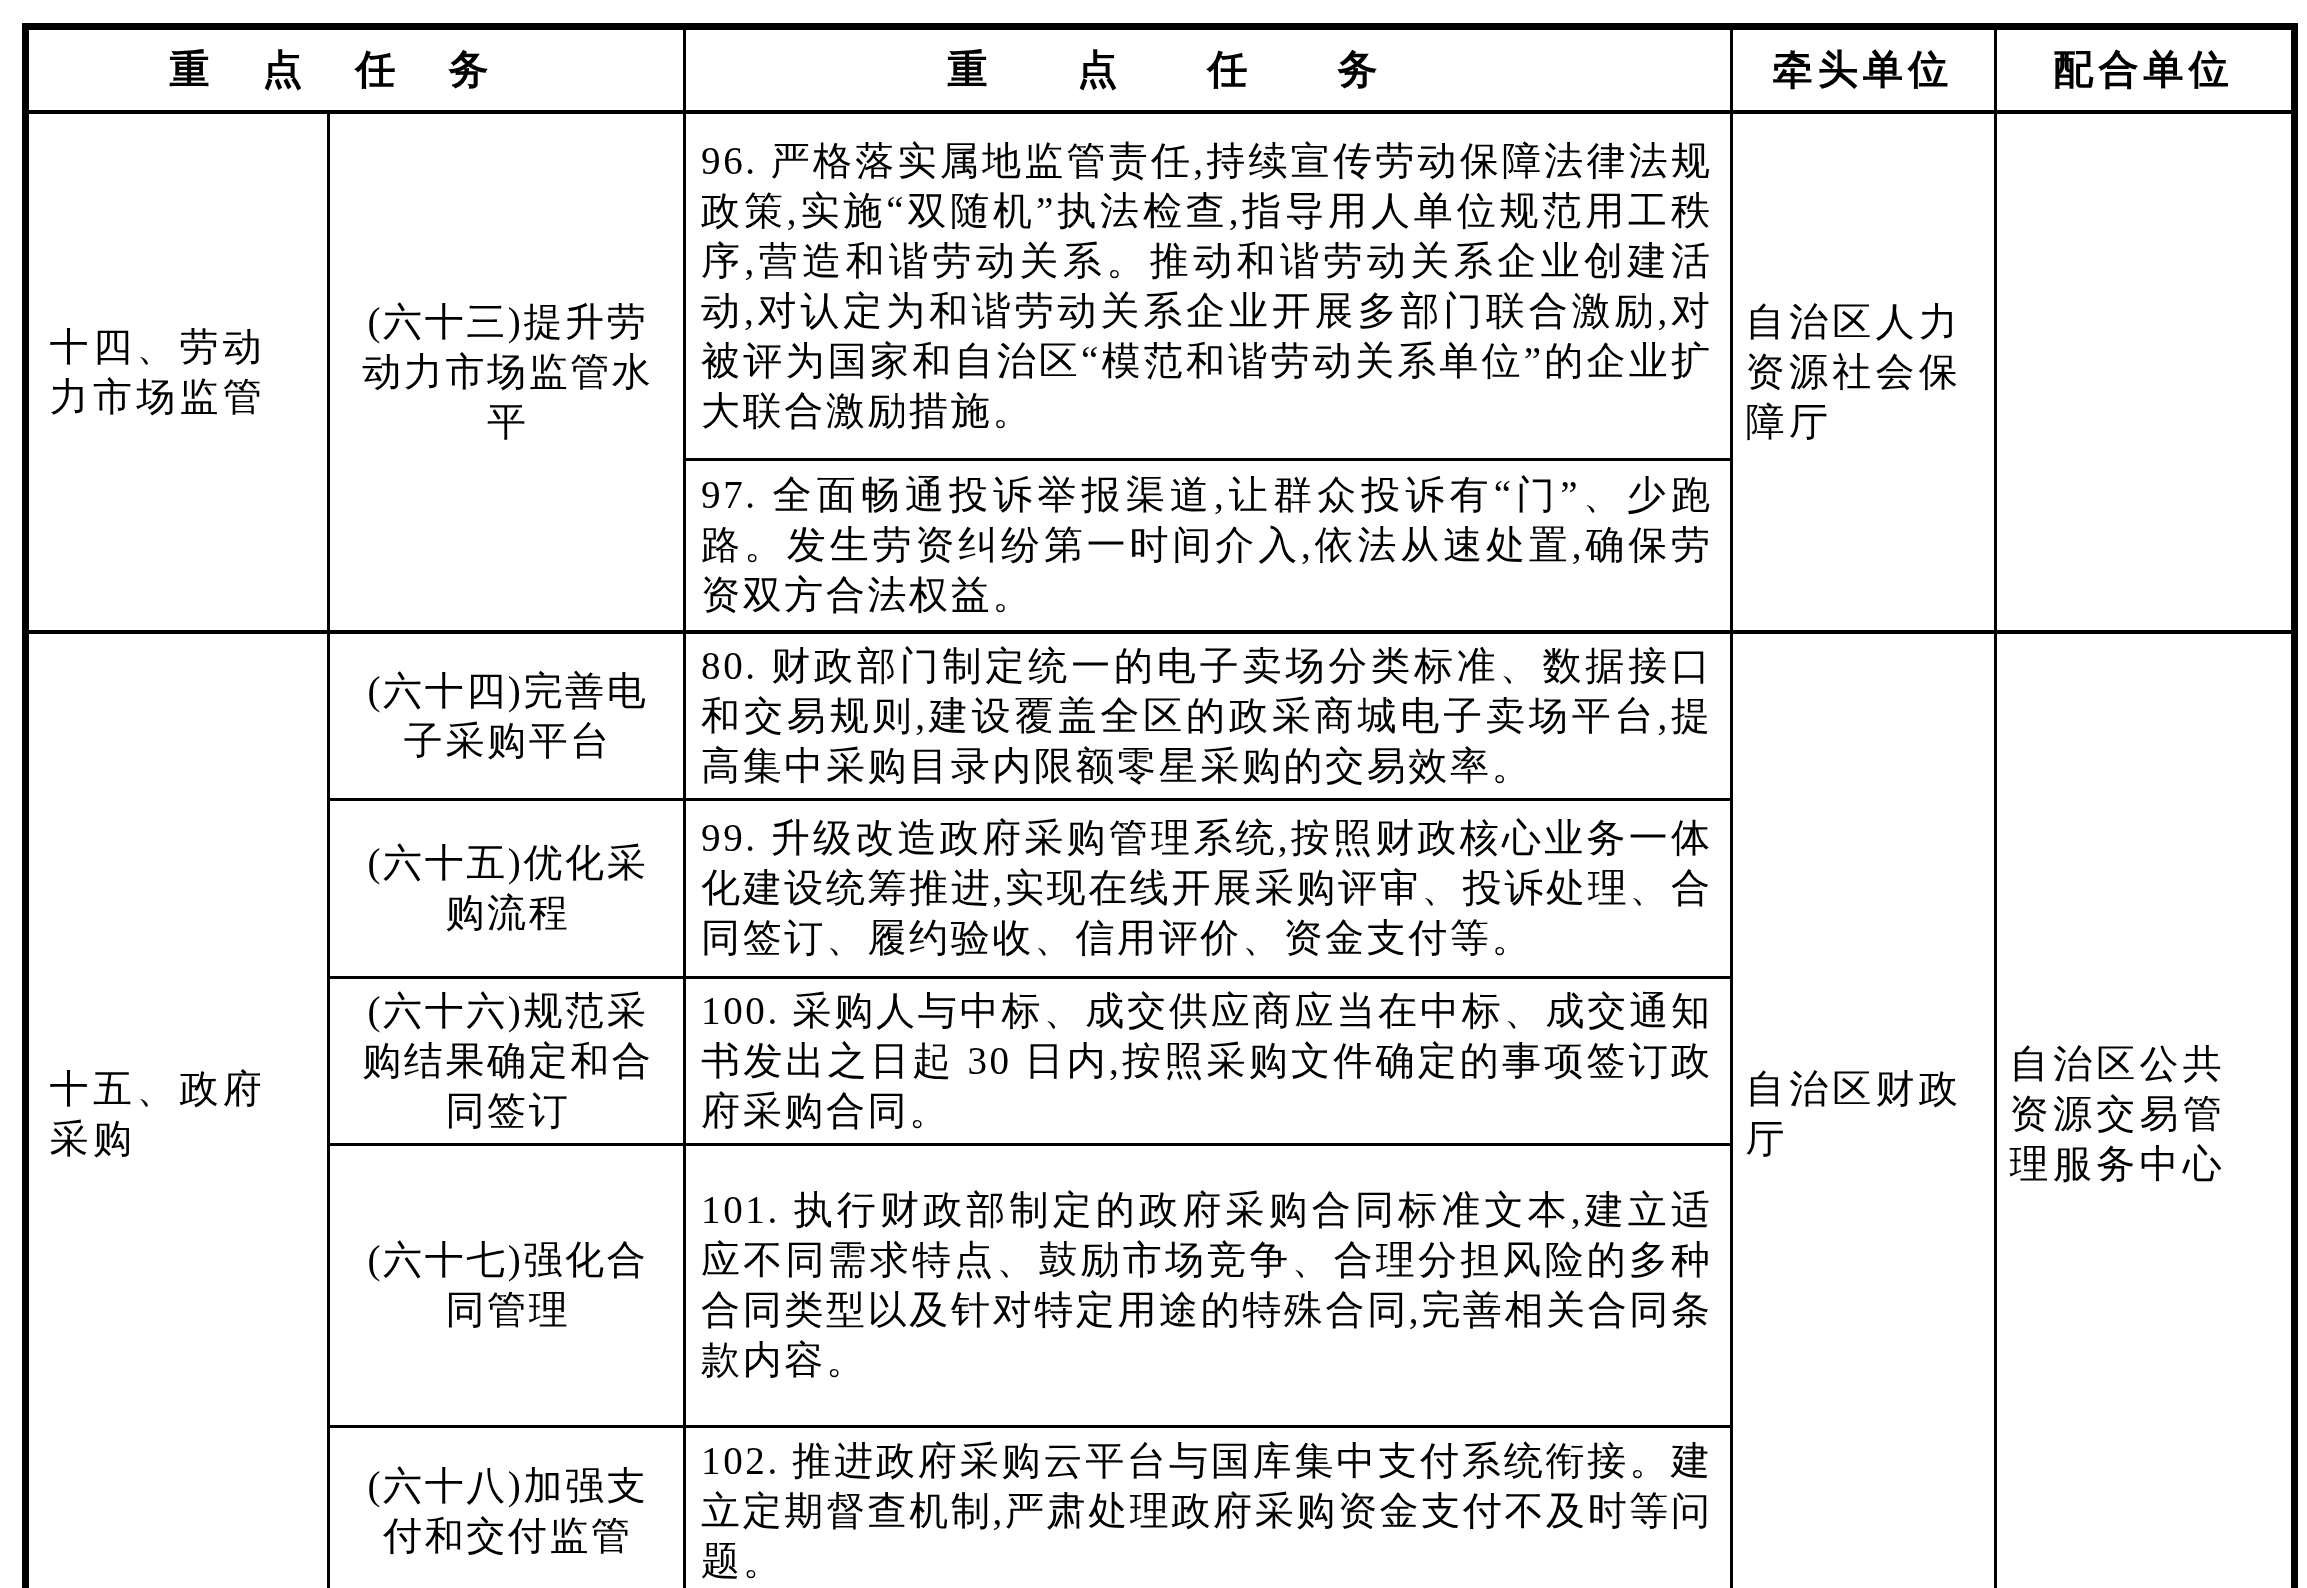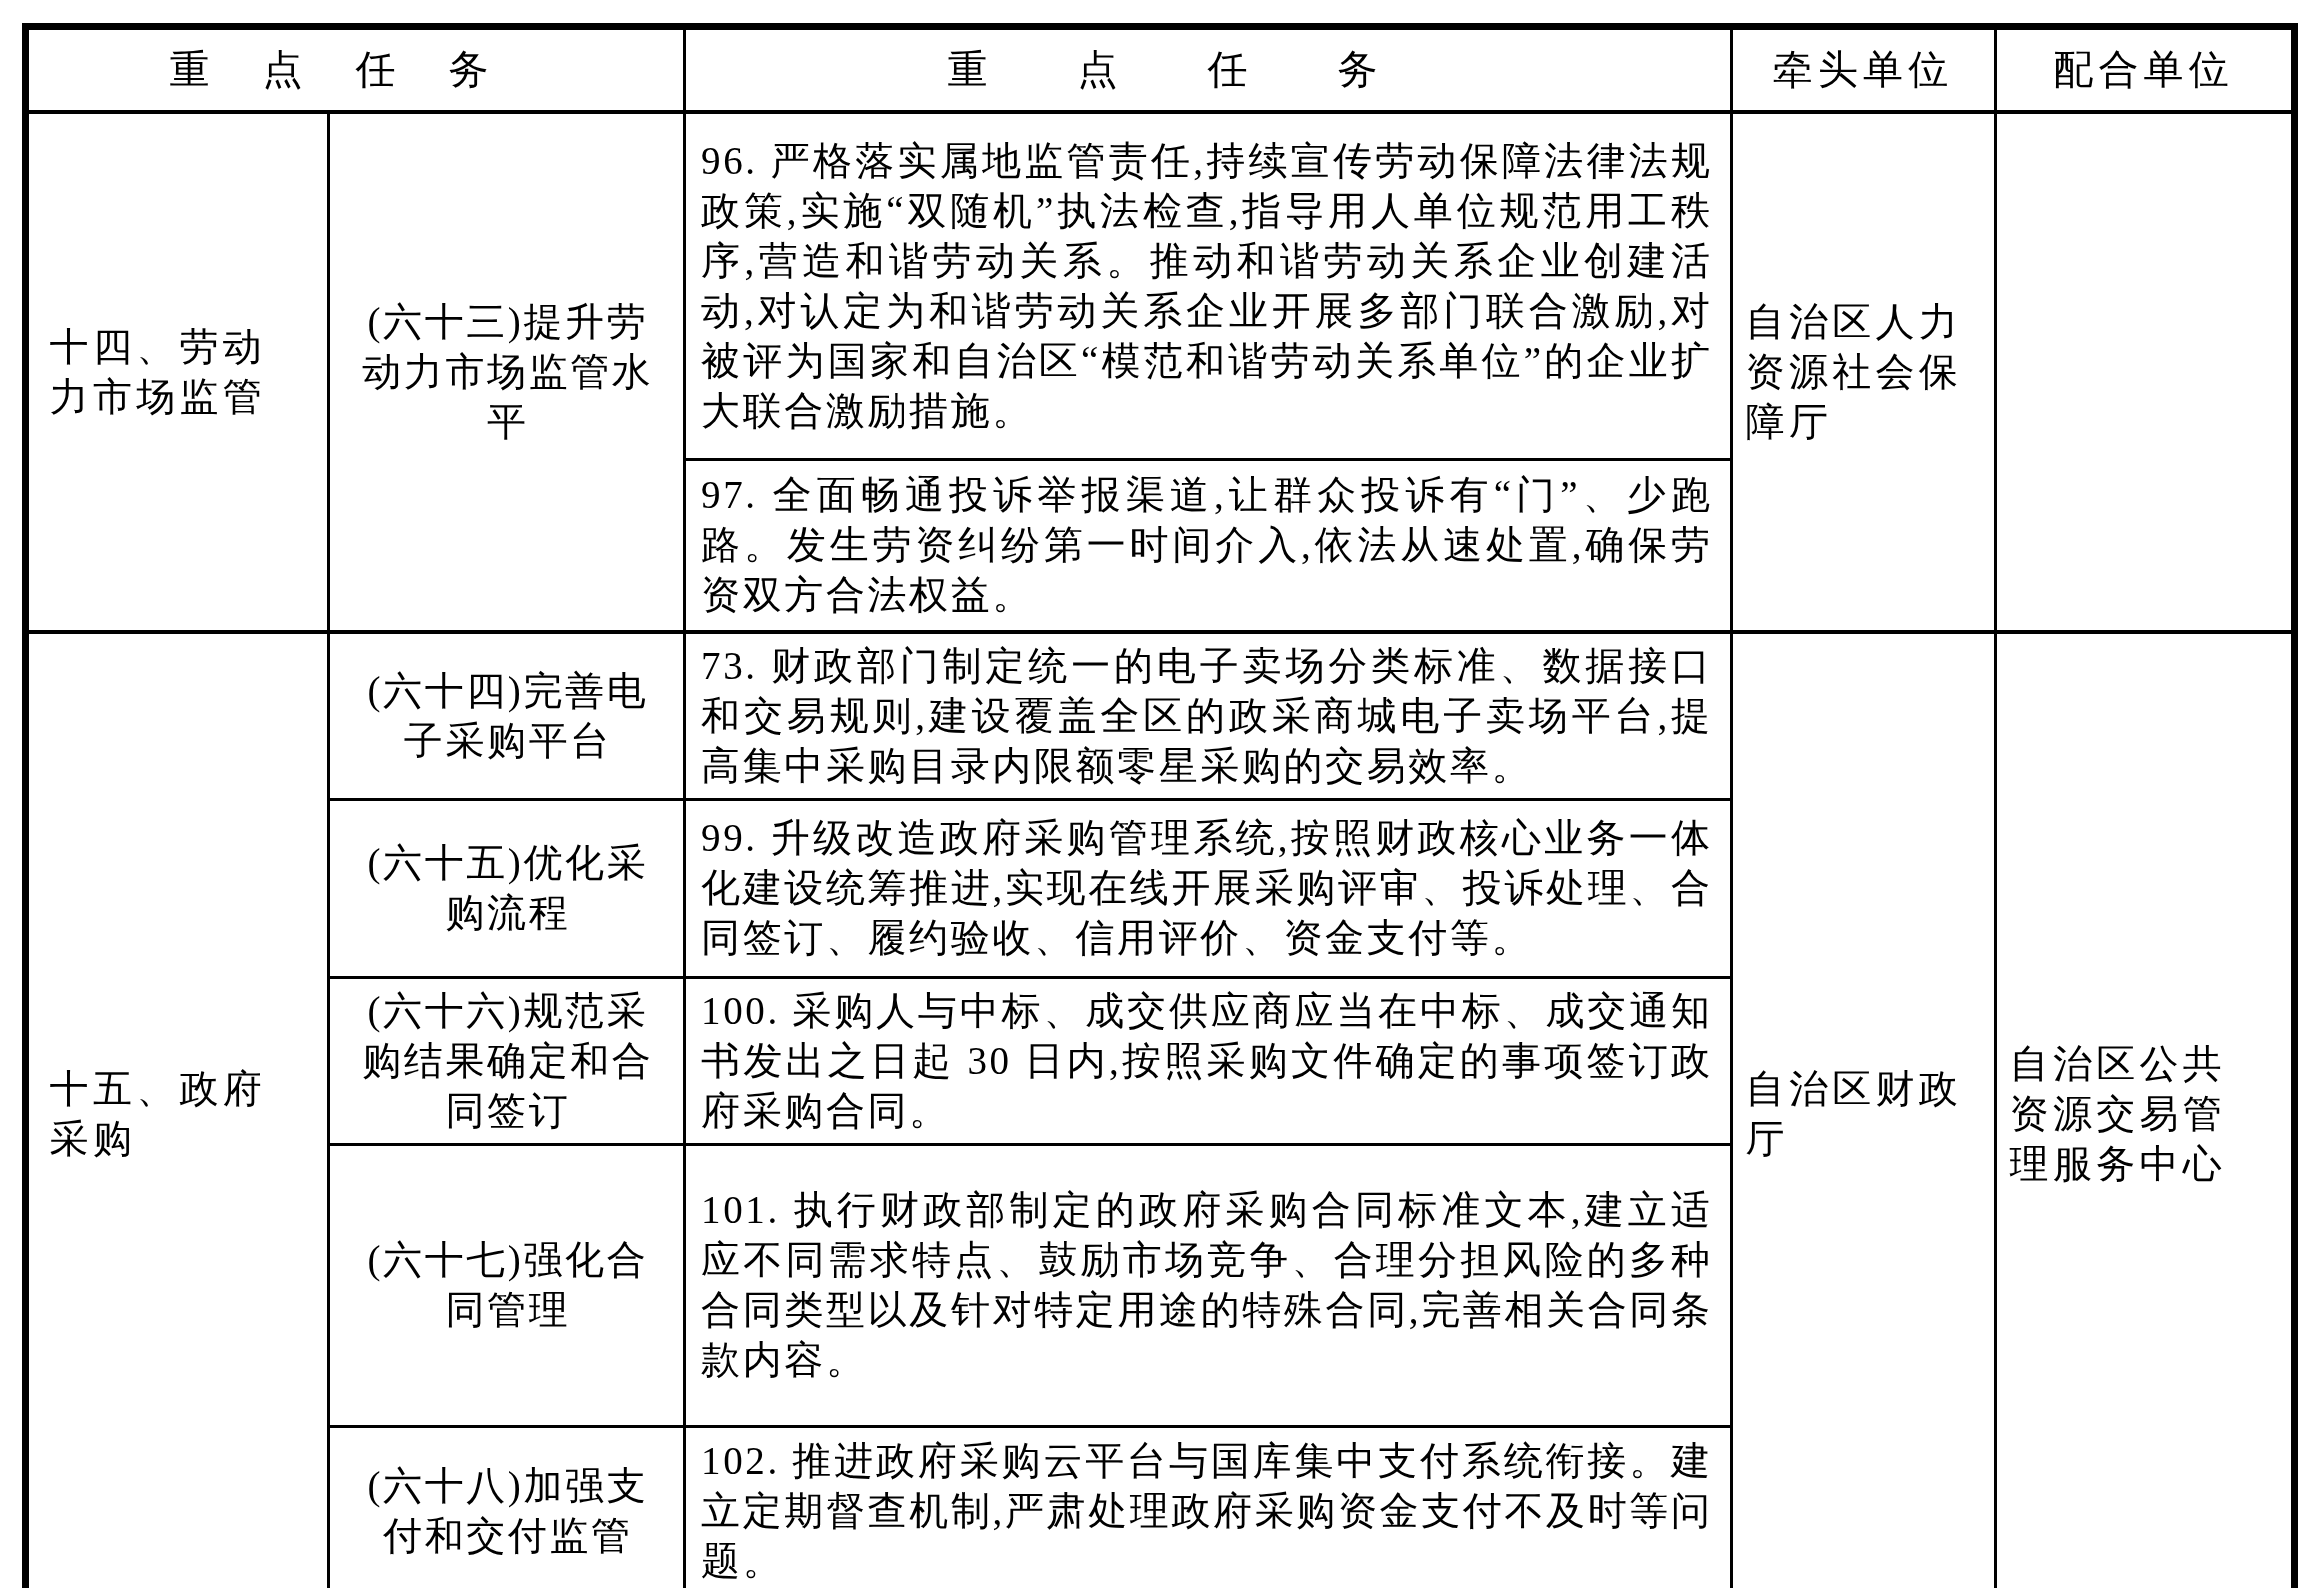--- a/index.html
+++ b/index.html
@@ -30,21 +30,21 @@
     vertical-align: middle;
     padding: 7px 17px;
     font-size: 39px;
     line-height: 50px;
     font-weight: normal;
     overflow: hidden;
   }
   
   tr.header-row th {
     border-bottom: 4.3px solid #000;
-    font-weight: normal;
+    font-weight: bold;
     text-align: center;
     font-size: 40px;
     white-space: nowrap;
   }
   .th-task    { letter-spacing: 53px;  padding-left: 71px; }
   .th-measure { letter-spacing: 90px; padding-left: 107px; }
   .th-lead,
   .th-support { letter-spacing: 5.2px; padding-left: 22.4px; margin-left: 16px; }
 
   
@@ -104,21 +104,21 @@
       <td rowspan="2" class="cell-support"></td>
     </tr>
 
     <tr style="height:172px">
       <td class="cell-measure">97. 全面畅通投诉举报渠道,让群众投诉有“门”、少跑路。发生劳资纠纷第一时间介入,依法从速处置,确保劳资双方合法权益。</td>
     </tr>
 
     <tr class="section-start" style="height:165px">
       <td rowspan="5" class="cell-category">十五、政府采购</td>
       <td class="cell-task">(六十四)完善电子采购平台</td>
-      <td class="cell-measure">73. 财政部门制定统一的电子卖场分类标准、数据接口和交易规则,建设覆盖全区的政采商城电子卖场平台,提高集中采购目录内限额零星采购的交易效率。</td>
+      <td class="cell-measure">80. 财政部门制定统一的电子卖场分类标准、数据接口和交易规则,建设覆盖全区的政采商城电子卖场平台,提高集中采购目录内限额零星采购的交易效率。</td>
       <td rowspan="5" class="cell-lead">自治区财政厅</td>
       <td rowspan="5" class="cell-support">自治区公共资源交易管理服务中心</td>
     </tr>
 
     <tr style="height:178px">
       <td class="cell-task">(六十五)优化采购流程</td>
       <td class="cell-measure">99. 升级改造政府采购管理系统,按照财政核心业务一体化建设统筹推进,实现在线开展采购评审、投诉处理、合同签订、履约验收、信用评价、资金支付等。</td>
     </tr>
 
     <tr style="height:159px">

